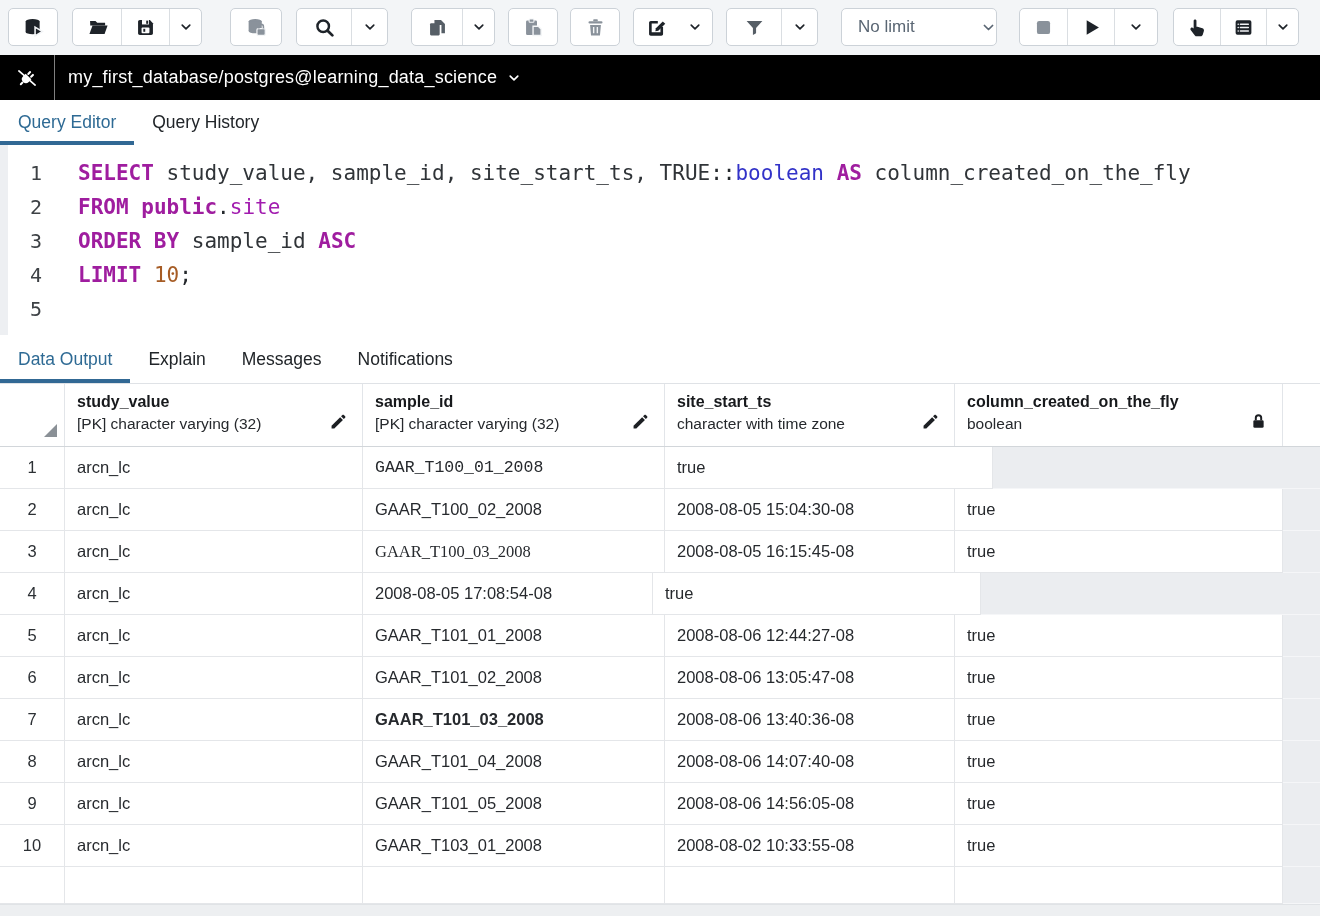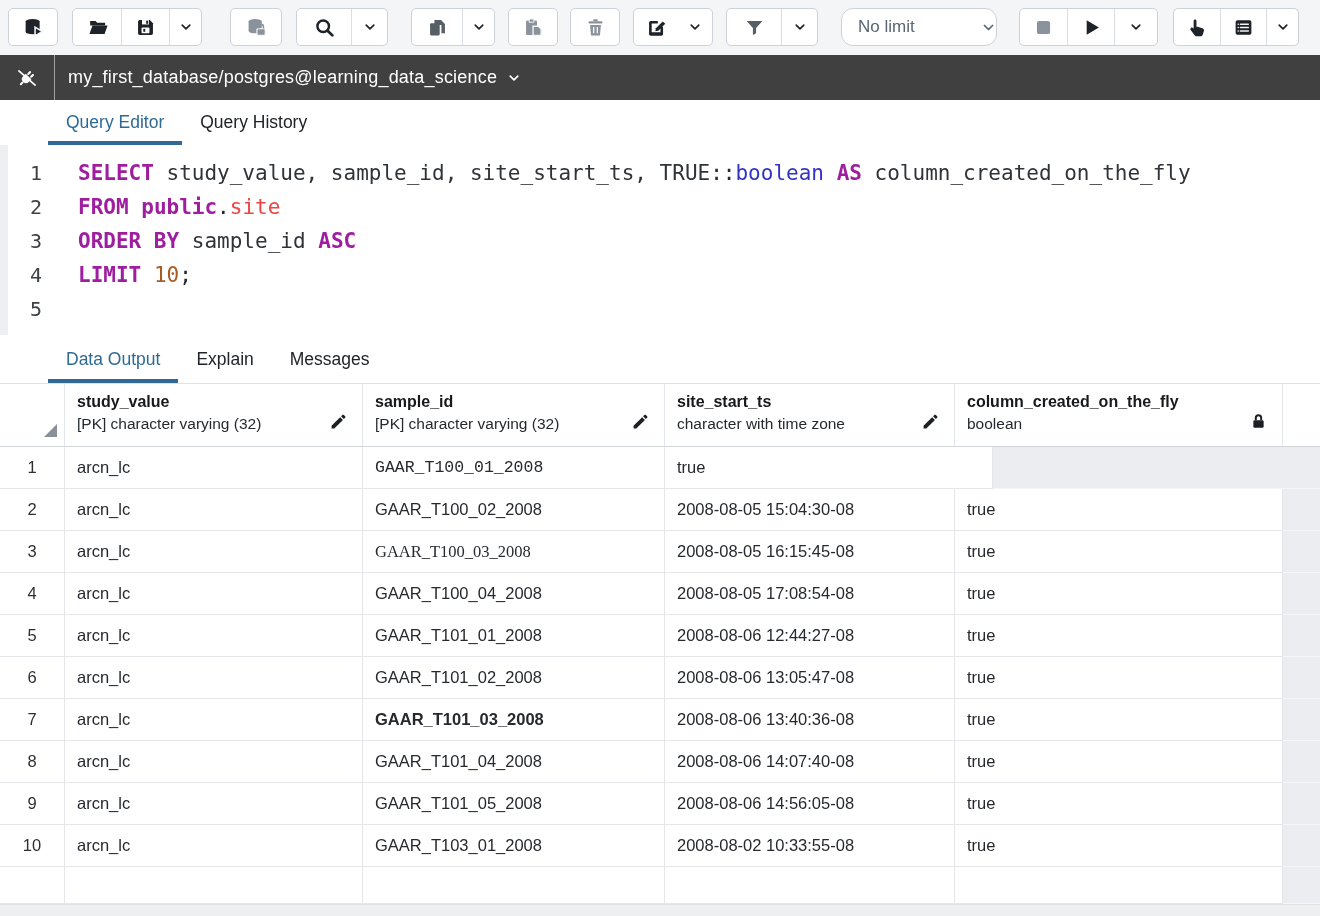--- a/index.html
+++ b/index.html
@@ -13,54 +13,54 @@
   .tgroup{display:flex;height:38px;background:#fff;border:1px solid #ccd2d8;
           border-radius:5px;box-sizing:border-box;overflow:hidden;flex:none;}
   .seg{display:flex;align-items:center;justify-content:center;height:100%;
        box-sizing:border-box;cursor:pointer;}
   .tgroup:not(.fused) .seg + .seg{border-left:1px solid #dadee2;}
   .seg .ico{width:21px;height:21px;color:#1e2329;}
   .seg.chev .ico{width:14px;height:14px;}
   .seg.muted .ico{color:#565e66;}
   .seg.disabled .ico{color:#8a929b;}
   .tselect{display:flex;align-items:center;justify-content:space-between;height:38px;
-           background:#fff;border:1px solid #ccd2d8;border-radius:12px;box-sizing:border-box;
+           background:#fff;border:1px solid #ccd2d8;border-radius:5px;box-sizing:border-box;
            padding:0 0 0 16px;color:#5a6673;font-size:17px;flex:none;cursor:pointer;}
   .tselect .ico{width:15px;height:15px;color:#5a6673;}
 
   
-  .connbar{height:45px;background:#404040;display:flex;align-items:center;color:#fff;}
+  .connbar{height:45px;background:#000000;display:flex;align-items:center;color:#fff;}
   .connbar .icobox{width:54px;align-self:stretch;display:flex;align-items:center;
                    justify-content:center;border-right:1px solid rgba(255,255,255,.5);}
   .connbar .icobox .ico{width:26px;height:26px;}
   .connlabel{margin-left:13px;font-size:18px;letter-spacing:.2px;}
   .connbar .chevico{width:14px;height:14px;margin-left:10px;color:#fff;}
 
   
-  .tabbar{height:45px;display:flex;background:#fff;align-items:stretch;padding-left:48px;}
+  .tabbar{height:45px;display:flex;background:#fff;align-items:stretch;}
   .tabbar.outtabs{height:48px;}
   .tab{display:flex;align-items:center;padding:0 18px;font-size:17.5px;color:#212529;
        position:relative;cursor:pointer;white-space:nowrap;}
   .tab.active{color:#2e6a94;}
   .tab.active::after{content:"";position:absolute;left:0;right:0;bottom:0;height:4px;
        background:#316894;}
 
   
   .editor{height:190px;display:flex;background:#fff;}
   .gutterstrip{width:8px;background:#edeff2;flex:none;}
   .gutter{width:57px;flex:none;box-sizing:border-box;padding:11px 23px 0 0;text-align:right;
           font-family:"DejaVu Sans Mono",monospace;font-size:20px;line-height:34px;color:#3d4145;}
   .code{flex:1;box-sizing:border-box;padding:11px 0 0 13px;overflow:hidden;
         font-family:"DejaVu Sans Mono",monospace;font-size:21px;line-height:34px;white-space:pre;}
   .code div{height:34px;}
   .tk-kw{color:#9f1d9f;font-weight:bold;}
   .tk-id{color:#303438;}
   .tk-op{color:#24282c;}
   .tk-type{color:#3232c8;}
-  .tk-rel{color:#ef4444;}
+  .tk-rel{color:#a21caf;}
   .tk-num{color:#a65c25;}
 
   
   .grid{border-top:1px solid #dfe2e6;}
   .ghead{display:flex;height:63px;box-sizing:border-box;border-bottom:1px solid #d2d6da;background:#fff;}
   .corner{width:65px;flex:none;position:relative;box-sizing:border-box;border-right:1px solid #e2e5e9;cursor:pointer;}
   .tri{position:absolute;right:7px;bottom:9px;width:0;height:0;
        border-left:13px solid transparent;border-bottom:13px solid #8a9096;}
   .hcell{flex:none;box-sizing:border-box;border-right:1px solid #e2e5e9;
          padding:9px 10px 0 12px;position:relative;cursor:pointer;}
@@ -337,20 +337,21 @@
       <div>4</div>
       <div>5</div>
     </div>
   <div class="code" id="code"><div><span class="tk-kw">SELECT</span><span class="tk-id"> study_value, sample_id, site_start_ts, </span><span class="tk-id">TRUE</span><span class="tk-op">::</span><span class="tk-type">boolean</span><span class="tk-id"> </span><span class="tk-kw">AS</span><span class="tk-id"> column_created_on_the_fly</span></div><div><span class="tk-kw">FROM</span><span class="tk-id"> </span><span class="tk-kw">public</span><span class="tk-op">.</span><span class="tk-rel">site</span></div><div><span class="tk-kw">ORDER BY</span><span class="tk-id"> sample_id </span><span class="tk-kw">ASC</span></div><div><span class="tk-kw">LIMIT</span><span class="tk-id"> </span><span class="tk-num">10</span><span class="tk-op">;</span></div><div>&nbsp;</div></div>
 </div>
 
 <div class="tabbar outtabs" id="output-tabs">
     <div class="tab active">Data Output</div>
     <div class="tab">Explain</div>
     <div class="tab">Messages</div>
+    <div class="tab">Notifications</div>
   </div>
 
 <div class="grid">
   <div class="ghead" id="ghead">
     <div class="corner">
       <div class="tri"></div>
     </div>
   <div class="hcell" style="width: 298px;">
         <div class="hname">study_value</div>
         <div class="htype">[PK] character varying (32)</div>
@@ -401,21 +402,20 @@
         <div class="gnum">3</div>
         <div class="gcell" style="width: 298px;">arcn_lc</div>
         <div class="gcell" style="width: 302px; font-family: Liberation Serif, serif;">GAAR_T100_03_2008</div>
         <div class="gcell" style="width: 290px;">2008-08-05 16:15:45-08</div>
         <div class="gcell" style="width: 328px;">true</div>
         <div class="gfill"></div>
       </div>
       <div class="grow">
         <div class="gnum">4</div>
         <div class="gcell" style="width: 298px;">arcn_lc</div>
-        <div class="gcell" style="width: 302px;">GAAR_T100_04_2008</div>
         <div class="gcell" style="width: 290px;">2008-08-05 17:08:54-08</div>
         <div class="gcell" style="width: 328px;">true</div>
         <div class="gfill"></div>
       </div>
       <div class="grow">
         <div class="gnum">5</div>
         <div class="gcell" style="width: 298px;">arcn_lc</div>
         <div class="gcell" style="width: 302px;">GAAR_T101_01_2008</div>
         <div class="gcell" style="width: 290px;">2008-08-06 12:44:27-08</div>
         <div class="gcell" style="width: 328px;">true</div>

